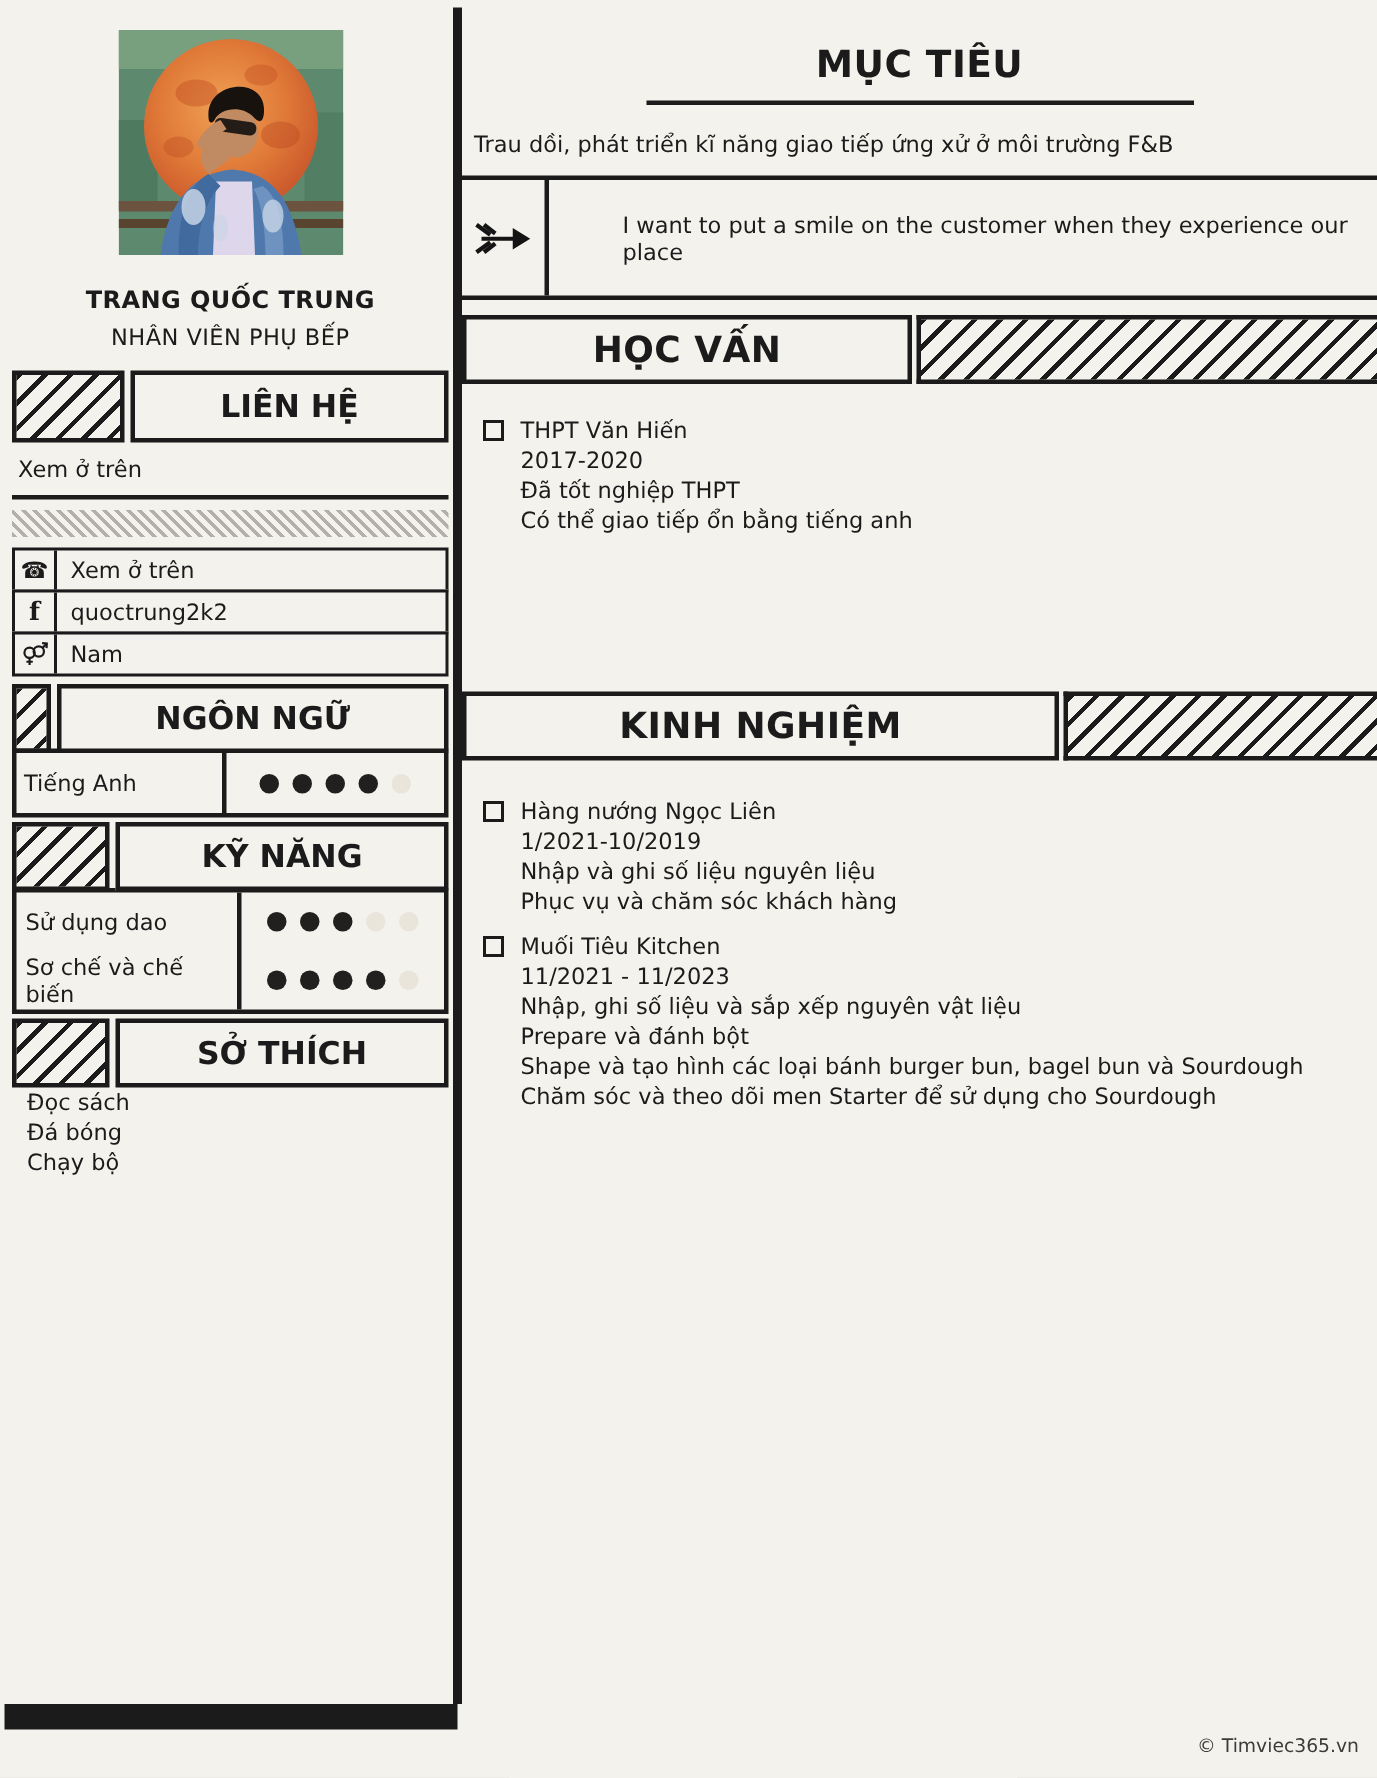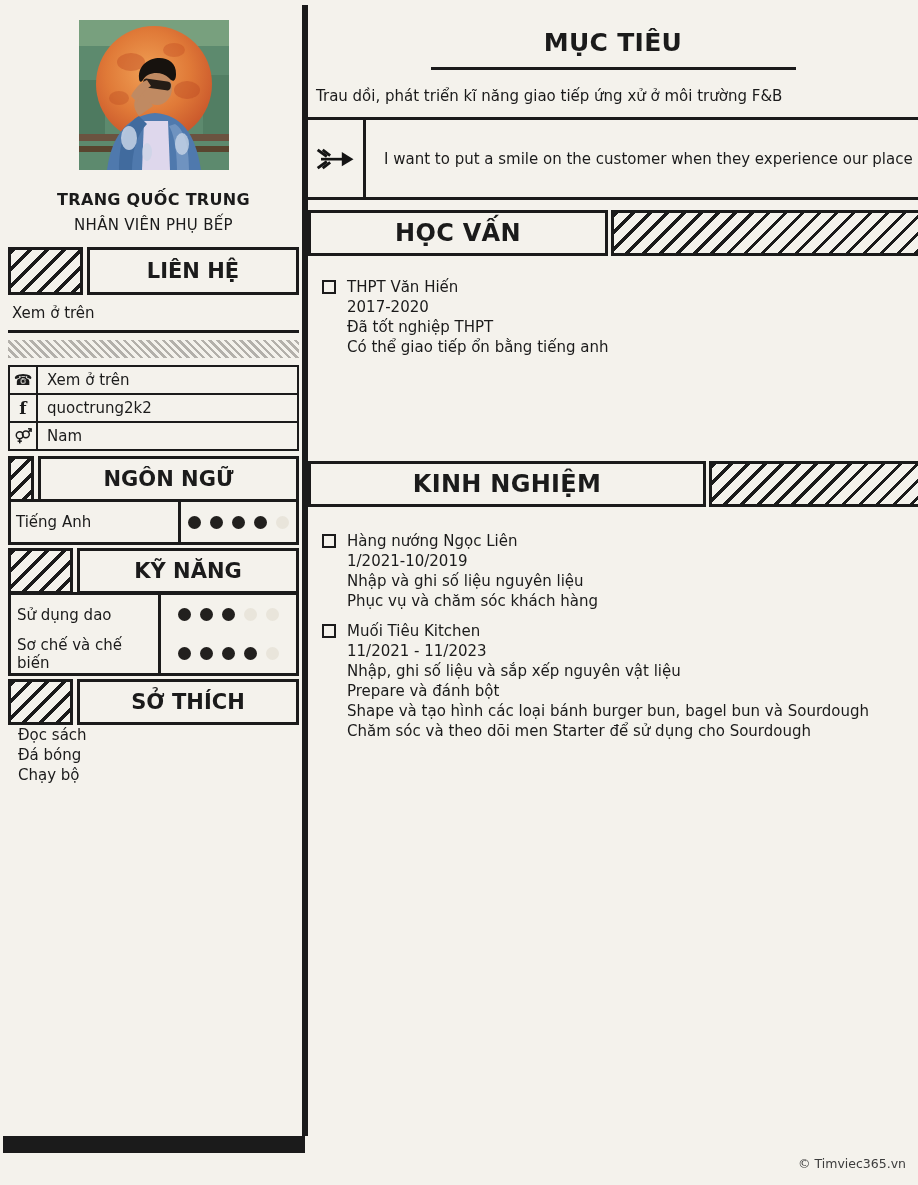--- a/index.html
+++ b/index.html
@@ -43,21 +43,21 @@
   .contact-row { display:flex; height:30px; border:2px solid #1b1b1b; background:#f4f2ec; }
   .contact-row + .contact-row { margin-top:-2px; }
   .icon-cell { width:28px; border-right:2px solid #1b1b1b; display:flex; align-items:center; justify-content:center; font-size:15px; }
   .value-cell { flex:1; display:flex; align-items:center; padding-left:9px; font-size:15px; }
 
   .lang-head { margin-top:5px; height:46px;border-radius:16px; }
   .lang-head .hatch { width:26px; }
   .lang-head .head-box { font-size:21px; }
 
   .rating-row { margin-top:-3px; display:flex; height:46px; border:3px solid #1b1b1b; }
-  .rating-row .label-cell { width:170px; border-right:3px solid #1b1b1b; display:flex; align-items:center; padding-left:5px; font-size:15px; }
+  .rating-row .label-cell { width:140px; border-right:3px solid #1b1b1b; display:flex; align-items:center; padding-left:5px; font-size:15px; }
   .rating-row .dots-cell { flex:1; display:flex; align-items:center; justify-content:center; gap:9px; }
 
   .skill-head { margin-top:3px; height:46px; }
   .skill-head .hatch { width:65px; }
   .skill-head .head-box { font-size:21px; }
 
   .skills-box { margin-top:-2px; display:flex; border:3px solid #1b1b1b; }
   .skills-box .labels { width:150px; border-right:3px solid #1b1b1b; }
   .skills-box .labels .skill-label { height:39px; display:flex; align-items:center; padding-left:6px; font-size:15px; }
   .skills-box .dotcol { flex:1; }
@@ -70,21 +70,21 @@
 
   .divider { position:absolute; left:302px; top:5px; width:6px; height:1131px; background:#1b1b1b; }
   .left-footer-bar { position:absolute; left:3px; top:1136px; width:302px; height:17px; background:#1b1b1b; }
 
   
   .right-col { position:absolute; left:308px; top:0; width:610px; }
   .objective-title { margin-top:28px; text-align:center; font-size:25px; font-weight:bold; letter-spacing:.3px; }
   .objective-underline { width:365px; height:3px; background:#1b1b1b; margin:10px auto 0; }
   .objective-text { margin-top:16px; padding-left:8px; font-size:15px; line-height:21px; }
 
-  .quote-row { margin-top:10px; border-top:3px solid #1b1b1b; border-bottom:3px solid #1b1b1b; display:flex; height:83px; }
+  .quote-row { margin-top:10px; border-top:3px solid #1b1b1b; border-bottom:3px solid #1b1b1b; display:flex; height:83px;gap:31px; }
   .quote-icon-cell { width:58px; border-right:3px solid #1b1b1b; display:flex; align-items:center; justify-content:center; }
   .quote-text-cell { flex:1; display:flex; align-items:center; padding-left:18px; font-size:15px; }
 
   .rsec-head { display:flex; }
   .rsec-head .title-box { border:3px solid #1b1b1b; display:flex; align-items:center; justify-content:center; font-weight:bold; font-size:24px; background:#f4f2ec; letter-spacing:.3px; }
   .rsec-head .hatch { flex:1; margin-left:3px; border-right:none; }
   .edu-head { margin-top:10px; height:46px; }
   .edu-head .title-box { width:300px; }
   .exp-head { margin-top:104px; height:46px; }
   .exp-head .title-box { width:398px; }

